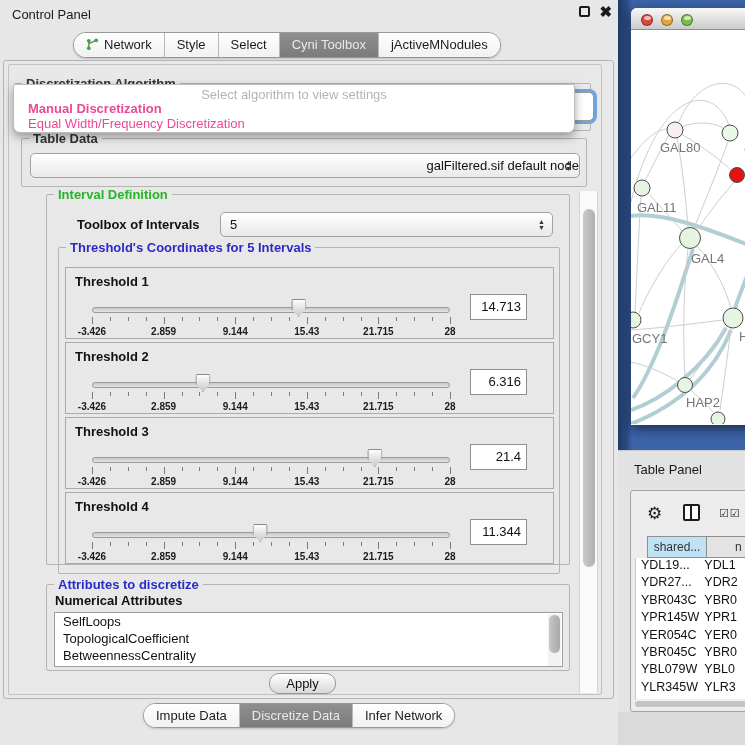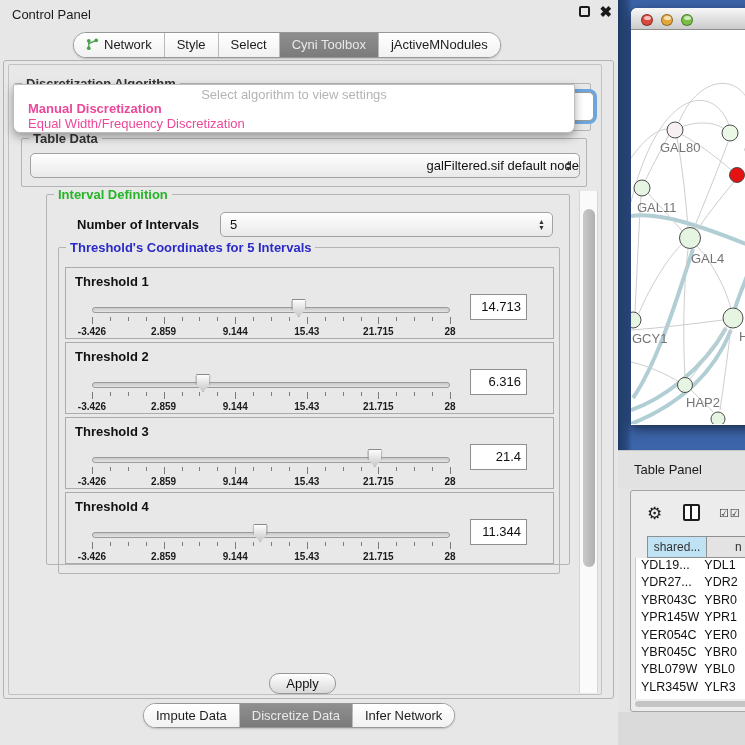--- a/index.html
+++ b/index.html
@@ -156,21 +156,21 @@
             <span class="arrows">
                 <span>▲</span>
                 <span>▼</span>
               </span>
           </div>
         </div>
 
         <div class="groupbox" style="left:37px; top:129px; width:524px; height:371px;">
           <span class="group-label green">Interval Definition</span>
 
-          <span style="position:absolute; left:30px; top:22px; font-size:13px; font-weight:bold; color:#111;">Number of Intervals</span>
+          <span style="position:absolute; left:30px; top:22px; font-size:13px; font-weight:bold; color:#111;">Toolbox of Intervals</span>
           <div class="combo" style="left:173px; top:17px; width:333px; height:25px;">
             <span>5</span>
             <span class="arrows">
                 <span>▲</span>
                 <span>▼</span>
               </span>
           </div>
 
           <div class="groupbox" style="left:11px; top:52px; width:502px; height:327px;">
             <span class="group-label blue">Threshold's Coordinates for 5 Intervals</span>
@@ -312,20 +312,34 @@
                     <span class="scale-label" style="left: 80%;">21.715</span>
                     <span class="scale-label" style="left: 100%;">28</span>
                     <div class="thumb" style="left: 47%;"></div>
                   </div>
                   <div class="value-field">11.344</div>
                 </div>
               </div>
           </div>
         </div>
 
+        <div class="groupbox" style="left:37px; top:519px; width:524px; height:87px;">
+          <span class="group-label blue">Attributes to discretize</span>
+          <span style="position:absolute; left:8px; top:8px; font-size:13px; font-weight:bold; color:#111;">Numerical Attributes</span>
+          <div id="attr-list">
+            <div id="attr-items">
+                <div class="item">SelfLoops</div>
+                <div class="item">TopologicalCoefficient</div>
+                <div class="item">BetweennessCentrality</div>
+              </div>
+            <div id="attr-scroll">
+                <div class="sthumb"></div>
+              </div>
+          </div>
+        </div>
 
         <button id="apply-btn" class="aqua-btn">Apply</button>
 
         <div id="v-scrollbar">
           <div class="sthumb"></div>
         </div>
       </div>
     </div>
 
     <div id="bottom-tabs" class="segmented">

